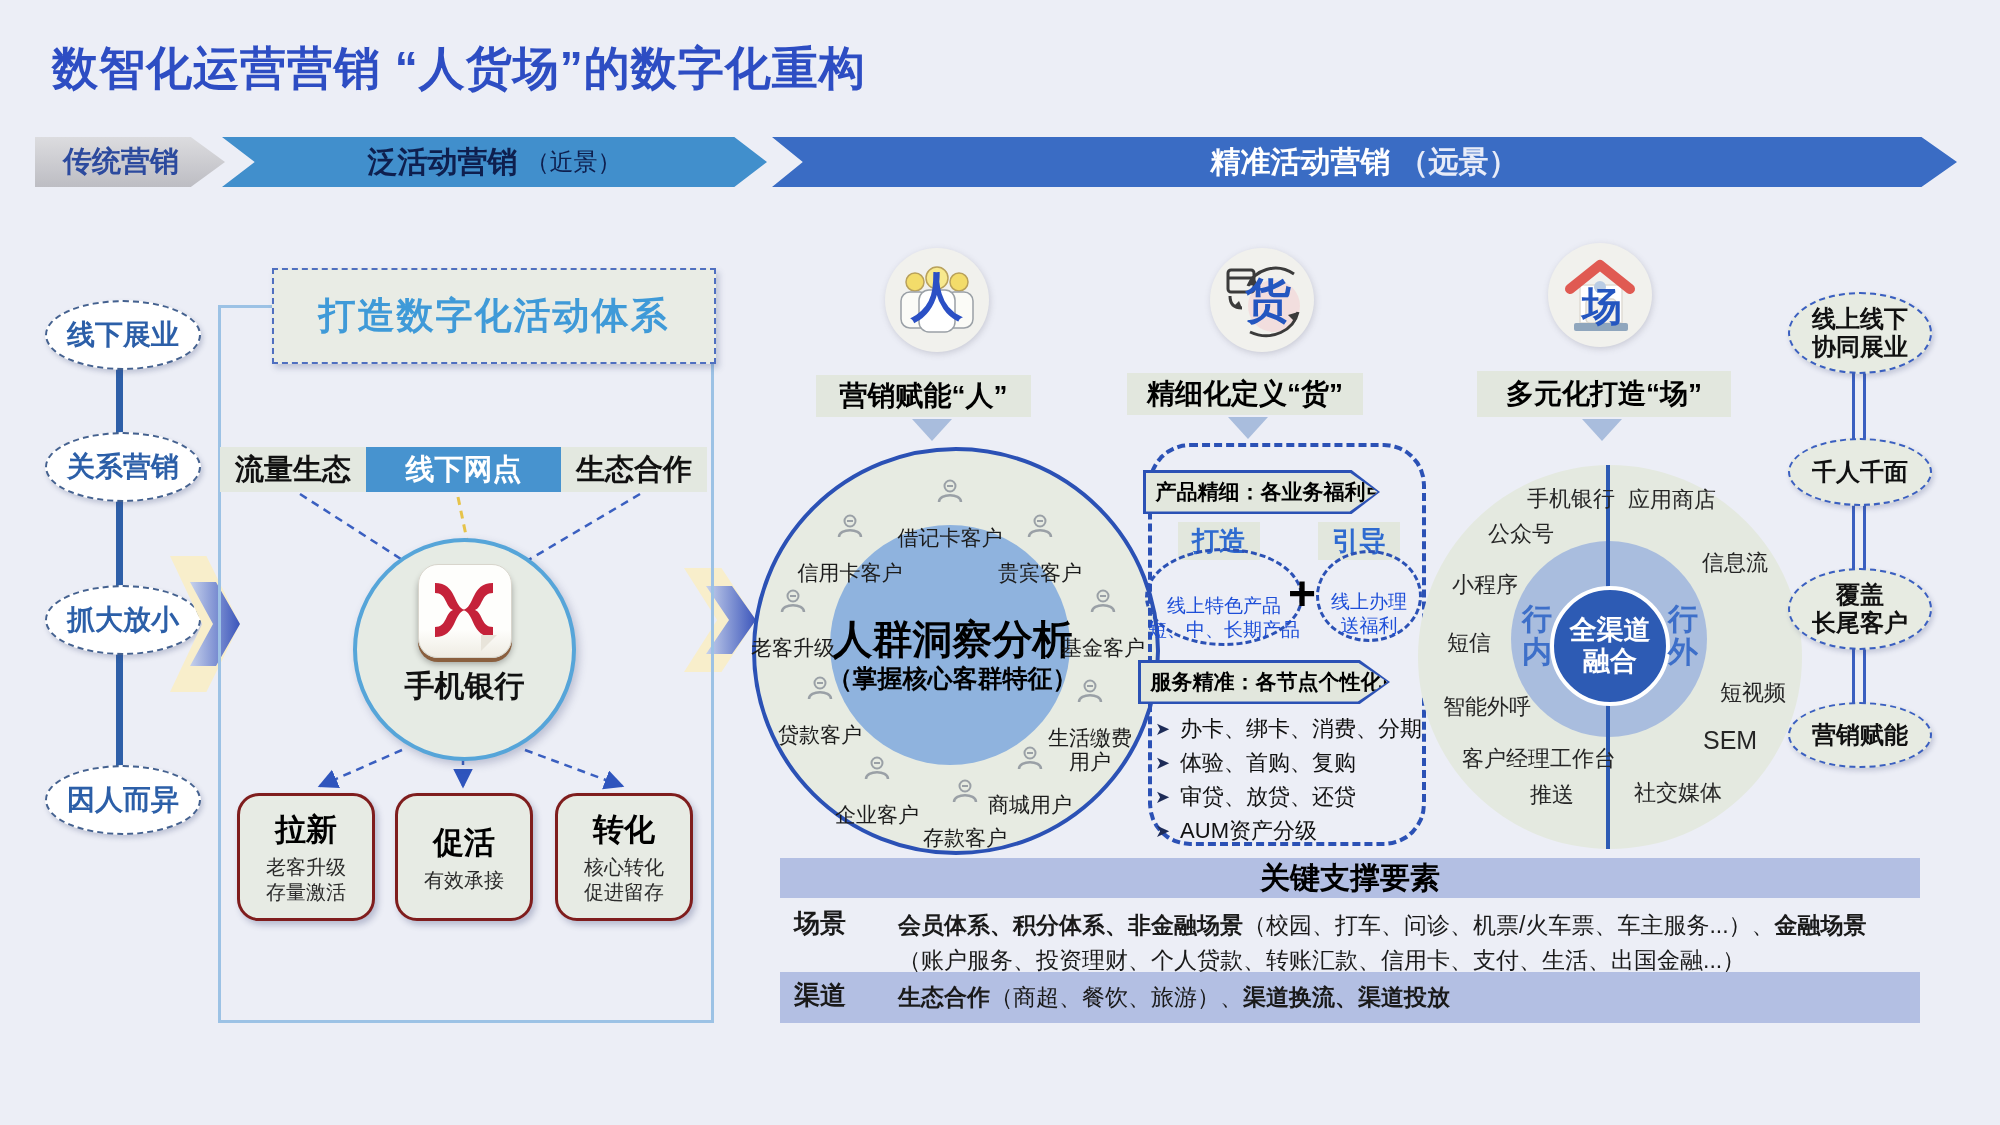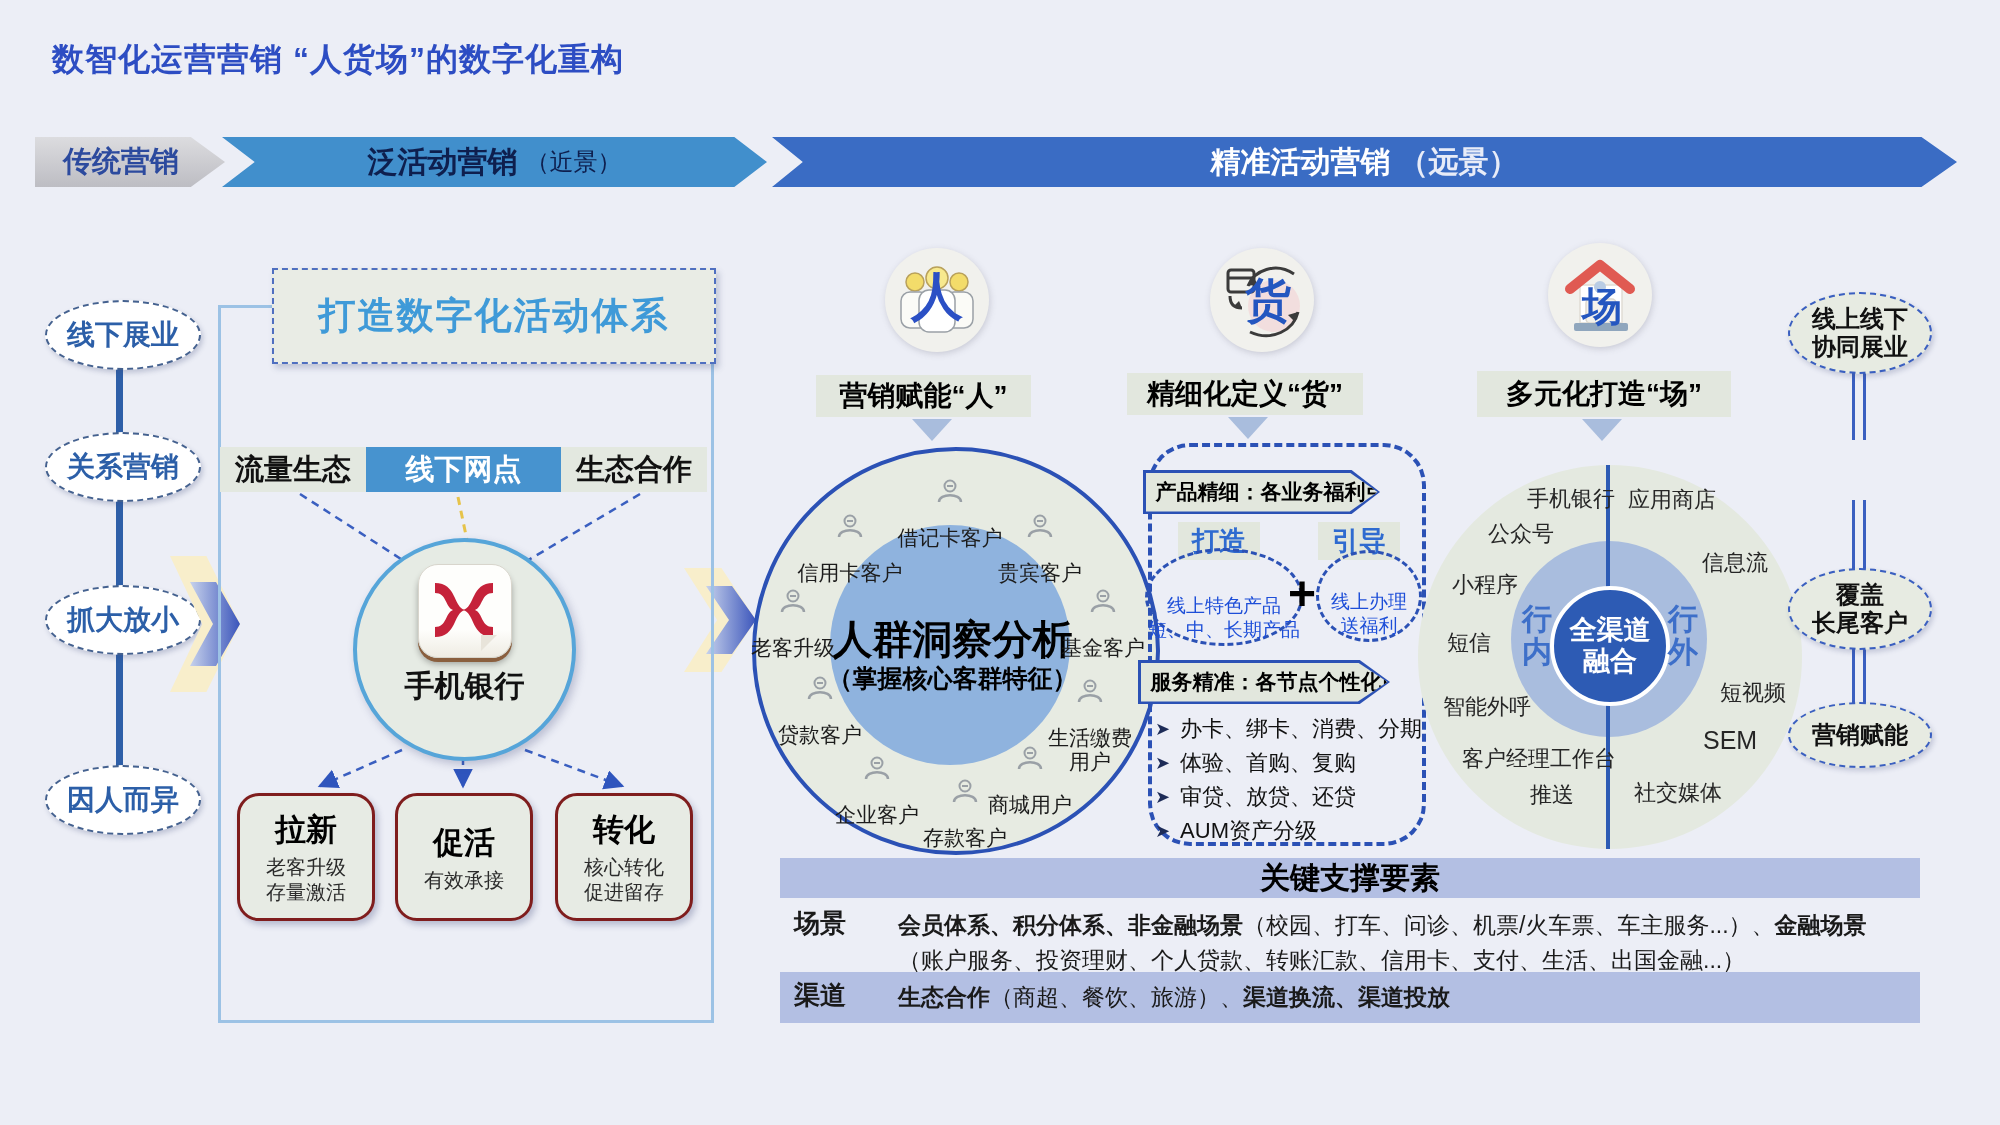--- a/index.html
+++ b/index.html
@@ -1,21 +1,21 @@
 <!DOCTYPE html>
 <html><head>
 <meta charset="utf-8">
 <style>
   html,body{margin:0;padding:0;background:#eceef6;}
   .stage{position:relative;width:2000px;height:1125px;background:#eceef6;overflow:hidden;
          font-family:"Liberation Sans","DejaVu Sans",sans-serif;color:#1a1a1a;}
   .abs{position:absolute;}
   .pre{white-space:pre-line;}
   
-  .title{left:52px;top:38px;font-size:32px;font-weight:bold;color:#2d4dc3;letter-spacing:1px;}
+  .title{left:52px;top:38px;font-size:46px;font-weight:bold;color:#2d4dc3;letter-spacing:1px;}
   
   .arrow-gray{left:35px;top:137px;width:190px;height:50px;background:linear-gradient(180deg,#dcdcdf,#bdbdc3);
     clip-path:polygon(0 0,82% 0,100% 50%,82% 100%,0 100%);display:flex;align-items:center;}
   .arrow-gray span{margin-left:28px;font-size:29px;font-weight:bold;color:#2c4a9e;}
   .chev-banner{display:flex;align-items:center;justify-content:center;}
   .arrow-b1{left:222px;top:137px;width:545px;height:50px;background:#418fcc;
     clip-path:polygon(0 0,94% 0,100% 50%,94% 100%,0 100%,6% 50%);}
   .arrow-b1 .t{font-size:30px;font-weight:bold;color:#0e1f4e;}
   .arrow-b1 .s,.arrow-b2 .s{font-size:24px;font-weight:normal;margin-left:8px;}
   .arrow-b2{left:772px;top:137px;width:1185px;height:50px;background:#3a6cc4;
@@ -405,20 +405,23 @@
   <div class="abs chan" style="left:1702px;top:548px;">信息流</div>
   <div class="abs chan" style="left:1720px;top:678px;">短视频</div>
   <div class="abs chan" style="left:1703px;top:726px;font-size:25px;">SEM</div>
   <div class="abs chan" style="left:1634px;top:778px;">社交媒体</div>
 
   <div class="abs dbl" style="top:368px;height:72px;"></div>
   <div class="abs dbl" style="top:500px;height:72px;"></div>
   <div class="abs dbl" style="top:644px;height:60px;"></div>
   <div class="abs oval-r pre" style="left:1788px;top:292px;height:78px;"><span class="pre">线上线下
 协同展业</span></div>
+  <div class="abs oval-r" style="left:1788px;top:438px;height:64px;">
+      <span>千人千面</span>
+    </div>
   <div class="abs oval-r pre" style="left:1788px;top:568px;height:78px;"><span class="pre">覆盖
 长尾客户</span></div>
   <div class="abs oval-r" style="left:1788px;top:702px;height:62px;">
       <span>营销赋能</span>
     </div>
 
   <div class="abs tbl-head">
     <span>关键支撑要素</span>
   </div>
   <div class="abs tbl-row" style="top:900px;min-height:68px;">

